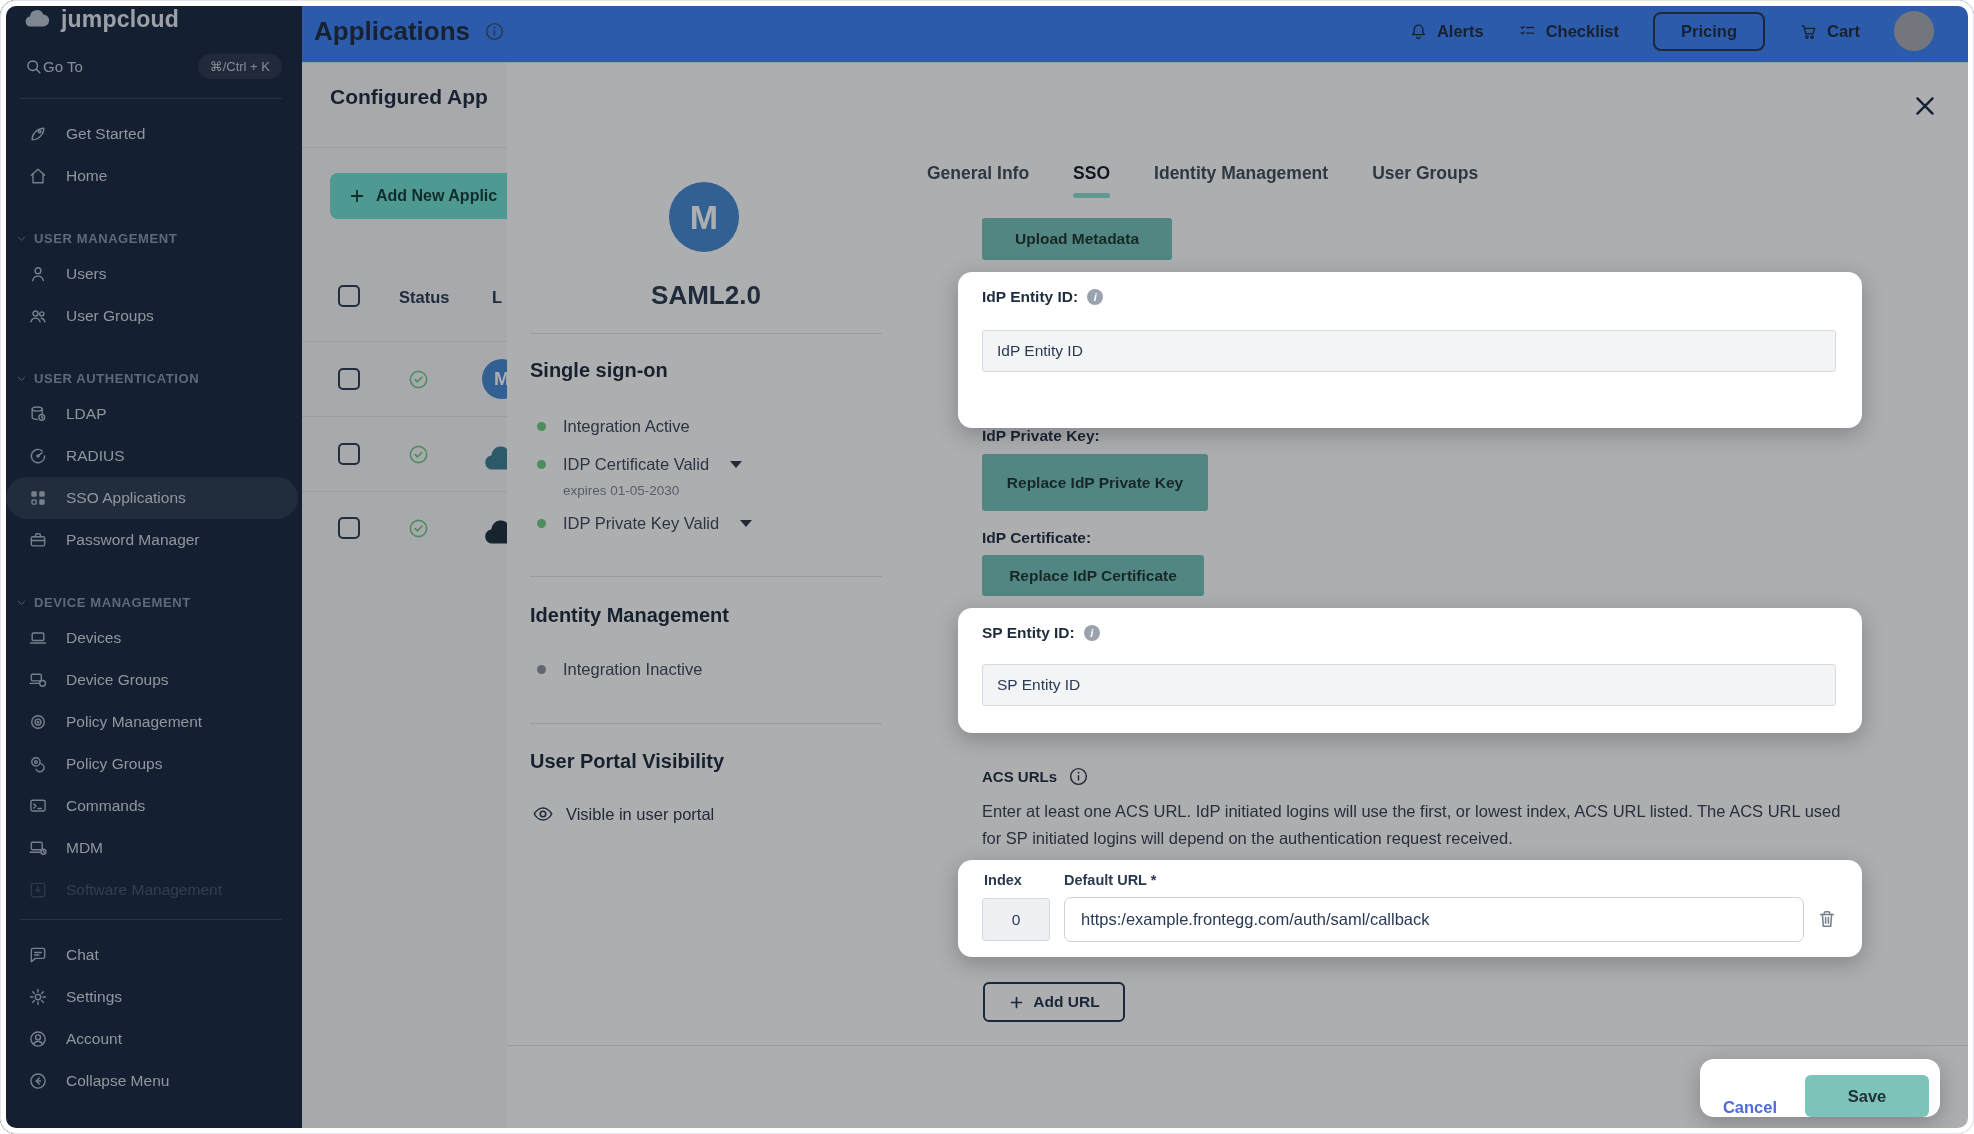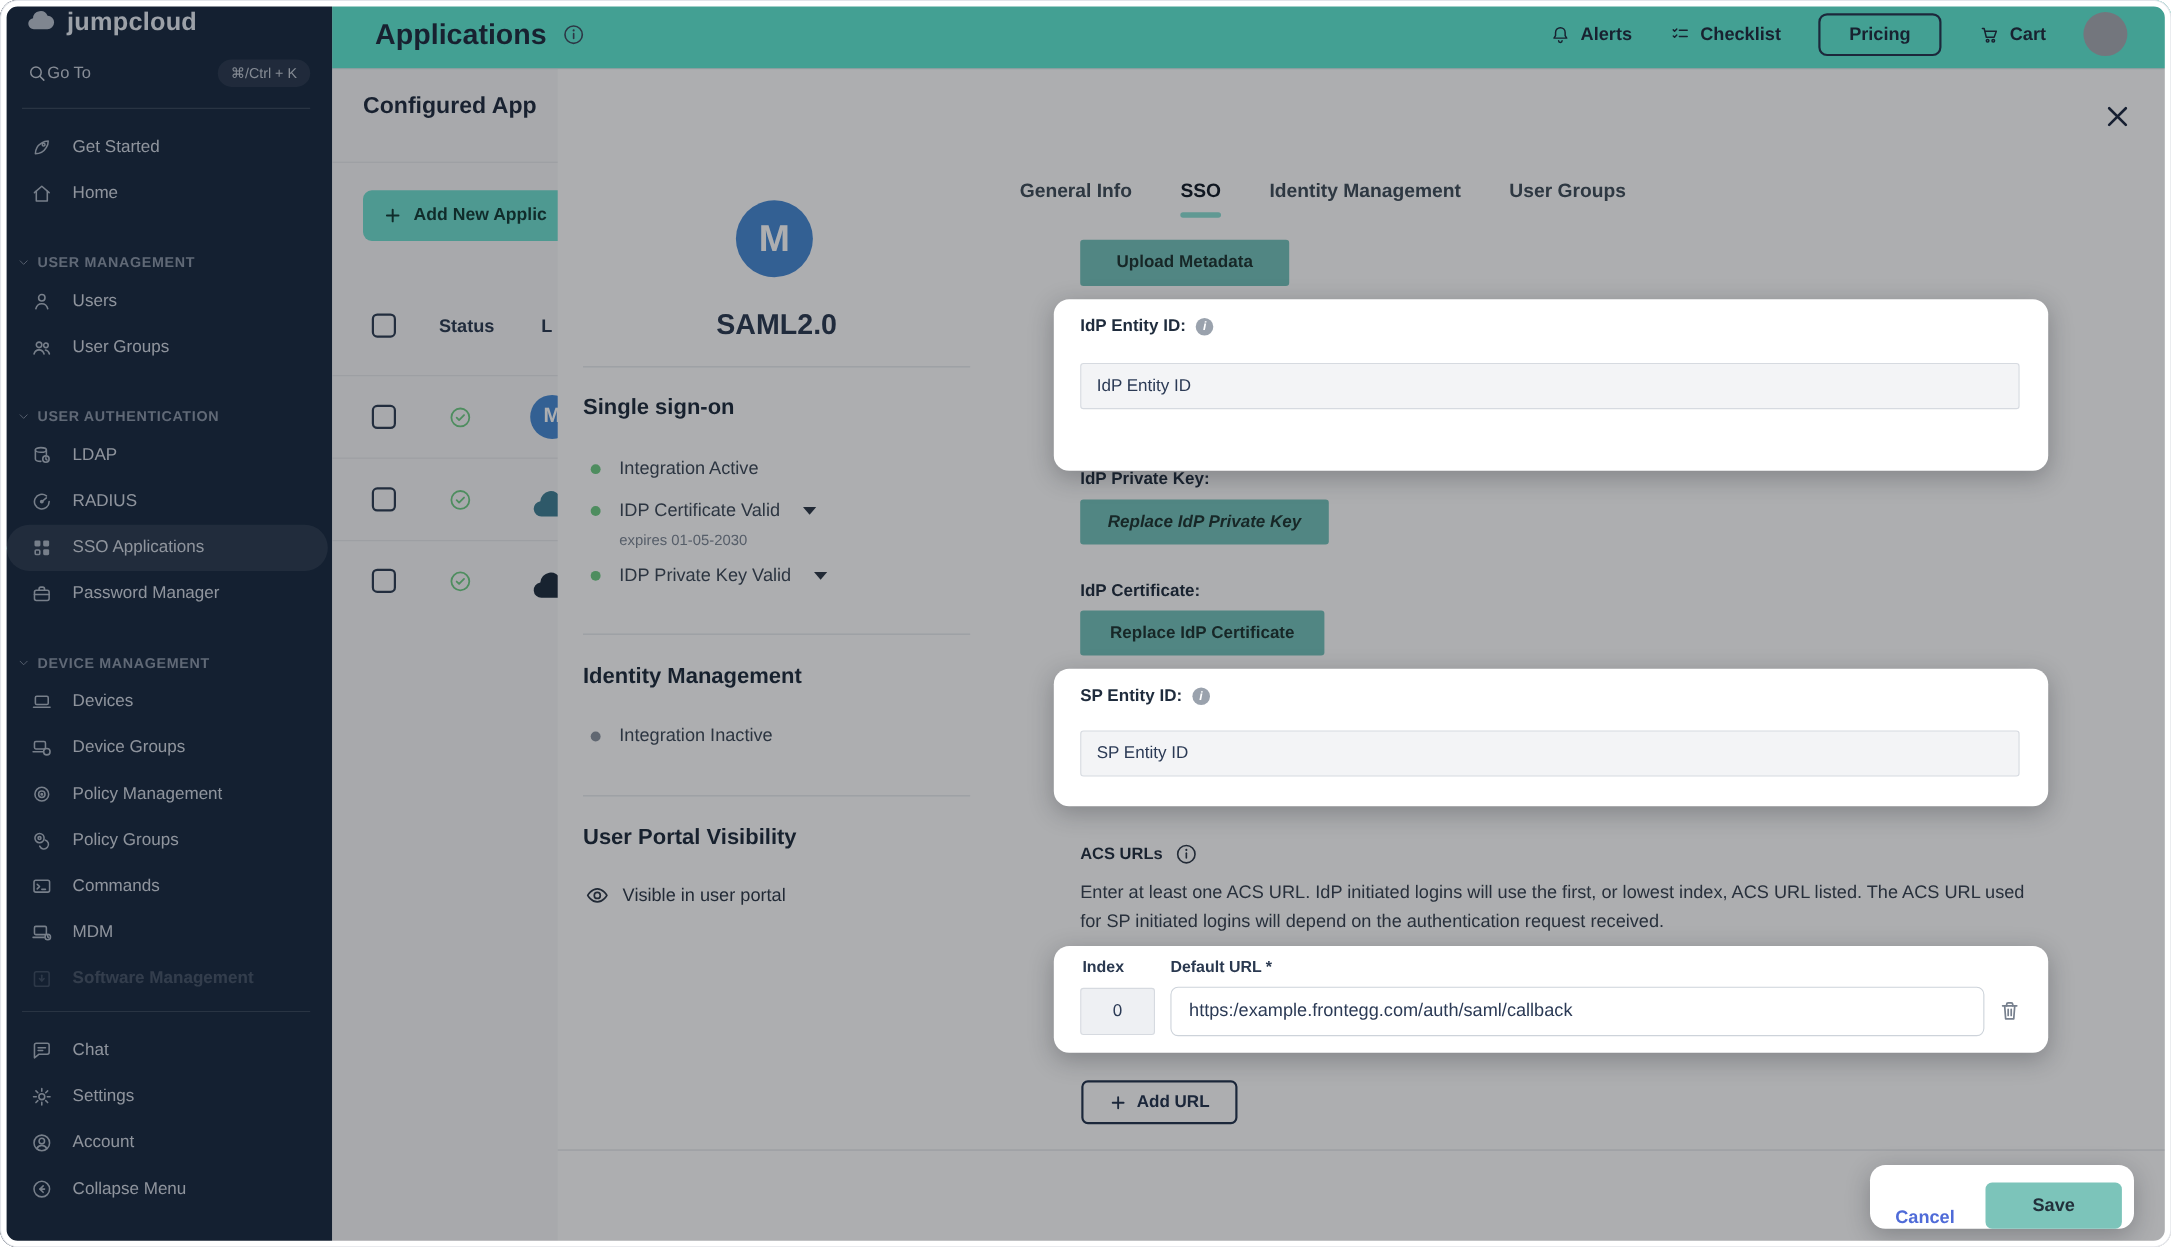--- a/index.html
+++ b/index.html
@@ -13,25 +13,25 @@
   .sidebar { position:absolute; left:0; top:0; width:302px; height:1134px; background:#17283f; color:#d2d8e2; }
   .s-logo { display:flex; align-items:center; gap:9px; padding:4px 0 0 22px; color:#e6ebf3; font-size:23px; font-weight:800; letter-spacing:.2px; }
   .s-logo .cloud { color:#b9c2cf; }
   .s-goto { display:flex; align-items:center; margin:14px 14px 0 14px; padding:0 6px 0 10px; height:36px; font-size:15px; color:#c6cdd8; border-radius:8px; cursor:pointer; }
   .s-badge { margin-left:auto; background:rgba(255,255,255,.08); border-radius:15px; padding:5px 12px; font-size:13px; color:#c2c9d4; }
   hr.s-div { border:0; border-top:1px solid rgba(255,255,255,.14); margin:14px 20px; }
   .s-item { display:flex; align-items:center; gap:18px; height:42px; padding:0 14px 0 28px; font-size:15.5px; color:#d2d8e2; cursor:pointer; position:relative; }
   .s-item .s-ic { color:#aeb8c6; width:20px; height:20px; }
   .s-item.active { background:rgba(255,255,255,.09); border-radius:22px; margin:0 4px 0 6px; padding-left:22px; }
   .s-item.active::before { content:''; position:absolute; left:-9px; top:50%; margin-top:-4px; width:9px; height:9px; border-radius:50%; background:#3fc5b7; }
-  .s-item.faded { opacity:.25;font-weight:bold; }
+  .s-item.faded { opacity:.25; }
   .s-sec { display:flex; align-items:center; gap:7px; height:30px; margin-top:26px; padding-left:16px; font-size:13px; font-weight:700; letter-spacing:.6px; color:#8b96a8; cursor:pointer; }
 
   
-  .hdr { position:absolute; left:302px; top:0; right:0; height:63px; background:#5eead4; border-bottom:1px solid #e3e6ea; display:flex; align-items:center; padding:0 40px 0 39px; color:#1e2a3d; }
+  .hdr { position:absolute; left:302px; top:0; right:0; height:63px; background:#3b82f6; border-bottom:1px solid #e3e6ea; display:flex; align-items:center; padding:0 40px 0 12px; color:#1e2a3d; }
   .hdr-title { font-size:26px; font-weight:800; }
   .hdr-right { margin-left:auto; display:flex; align-items:center; gap:34px; }
   .hdr-link { display:flex; align-items:center; gap:9px; font-size:16.5px; font-weight:700; cursor:pointer; }
   .btn-pricing { border:2px solid #24344e; border-radius:8px; padding:8px 26px; font-size:16.5px; font-weight:700; background:transparent; cursor:pointer; color:#1e2a3d; }
   .avatar { width:40px; height:40px; border-radius:50%; background:#a7abb2; cursor:pointer; }
 
   
   .page { position:absolute; left:302px; top:63px; width:480px; bottom:0; background:#f7f8f9; }
   .pg-title { position:absolute; left:28px; top:22px; font-size:21px; font-weight:800; color:#1e2a3d; white-space:nowrap; }
   .pg-div { position:absolute; left:0; width:100%; height:1px; background:#e5e7ea; }
@@ -481,21 +481,21 @@
 
     <div class="spot" style="left:451px;top:209px;width:904px;height:156px;">
       <div class="row" style="position:absolute;left:24px;top:16px;gap:9px;">
         <span class="f-label">IdP Entity ID:</span>
         <span class="info-dot">i</span>
       </div>
       <input class="inp abs" style="left: 24px; top: 58px; width: 854px; height: 42px;" value="IdP Entity ID">
     </div>
 
     <div class="f-label abs" style="left:475px;top:364px;">IdP Private Key:</div>
-    <button class="btn-teal abs" style="left:475px;top:391px;width:226px;height:41px;font-style:italic;">Replace IdP Private Key</button>
+    <button class="btn-teal abs" style="left:475px;top:391px;width:226px;height:57px;">Replace IdP Private Key</button>
 
     <div class="f-label abs" style="left:475px;top:466px;">IdP Certificate:</div>
     <button class="btn-teal abs" style="left:475px;top:492px;width:222px;height:41px;">Replace IdP Certificate</button>
 
     <div class="spot" style="left:451px;top:545px;width:904px;height:125px;">
       <div class="row" style="position:absolute;left:24px;top:16px;gap:9px;">
         <span class="f-label">SP Entity ID:</span>
         <span class="info-dot">i</span>
       </div>
       <input class="inp abs" style="left: 24px; top: 56px; width: 854px; height: 42px;" value="SP Entity ID">

